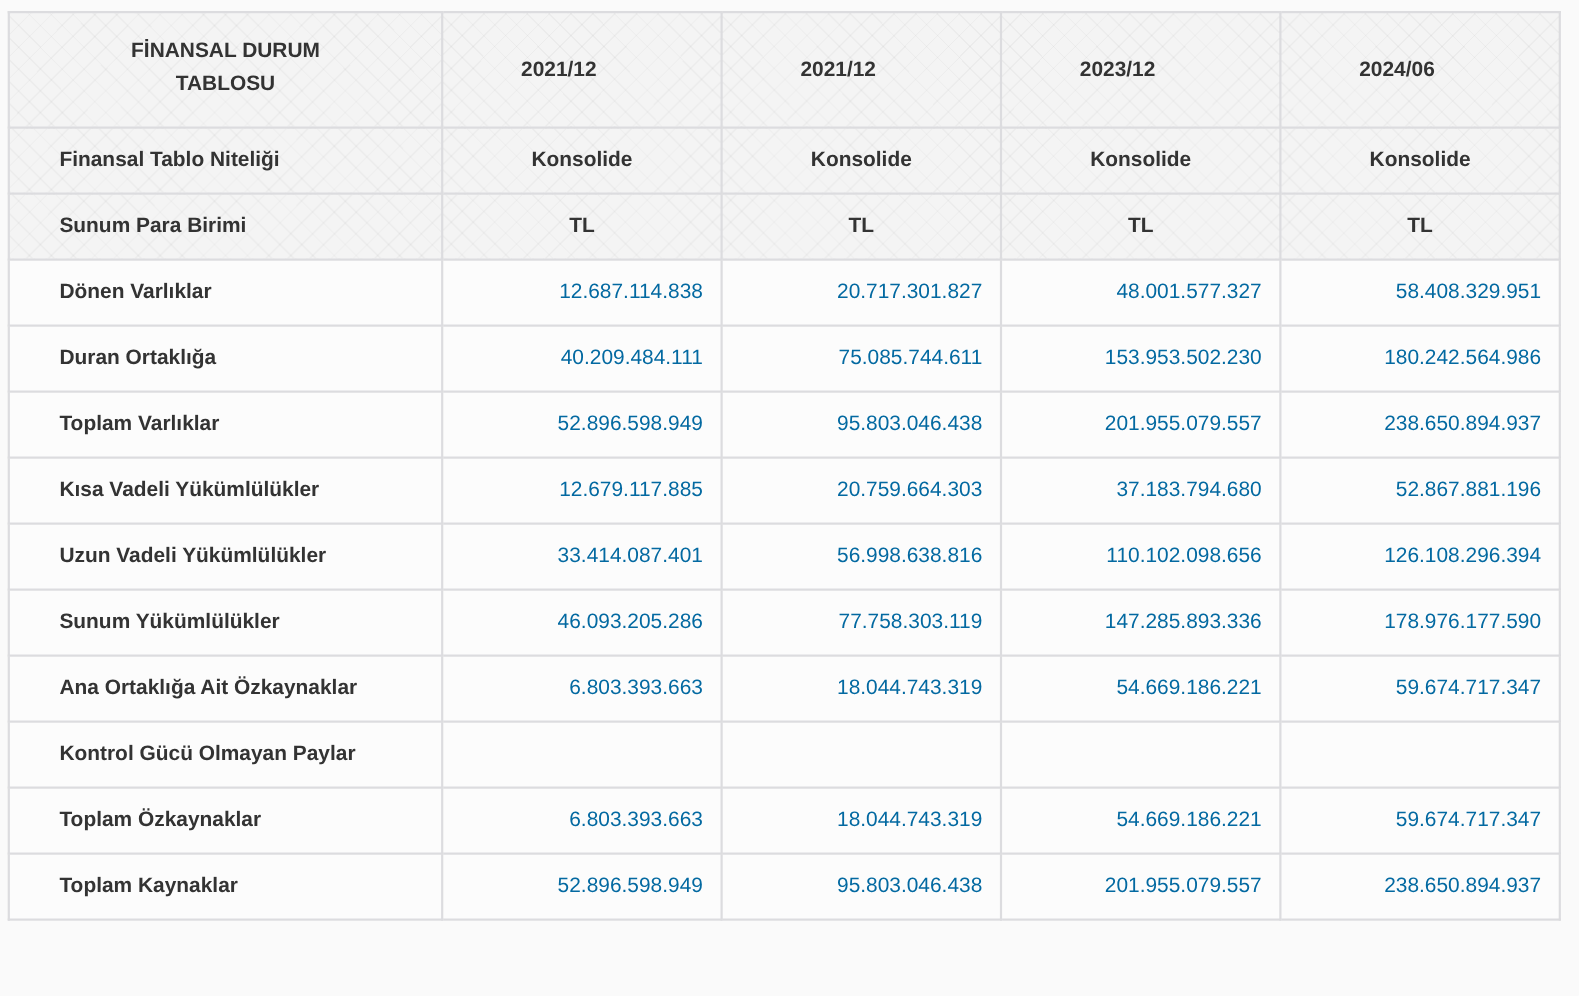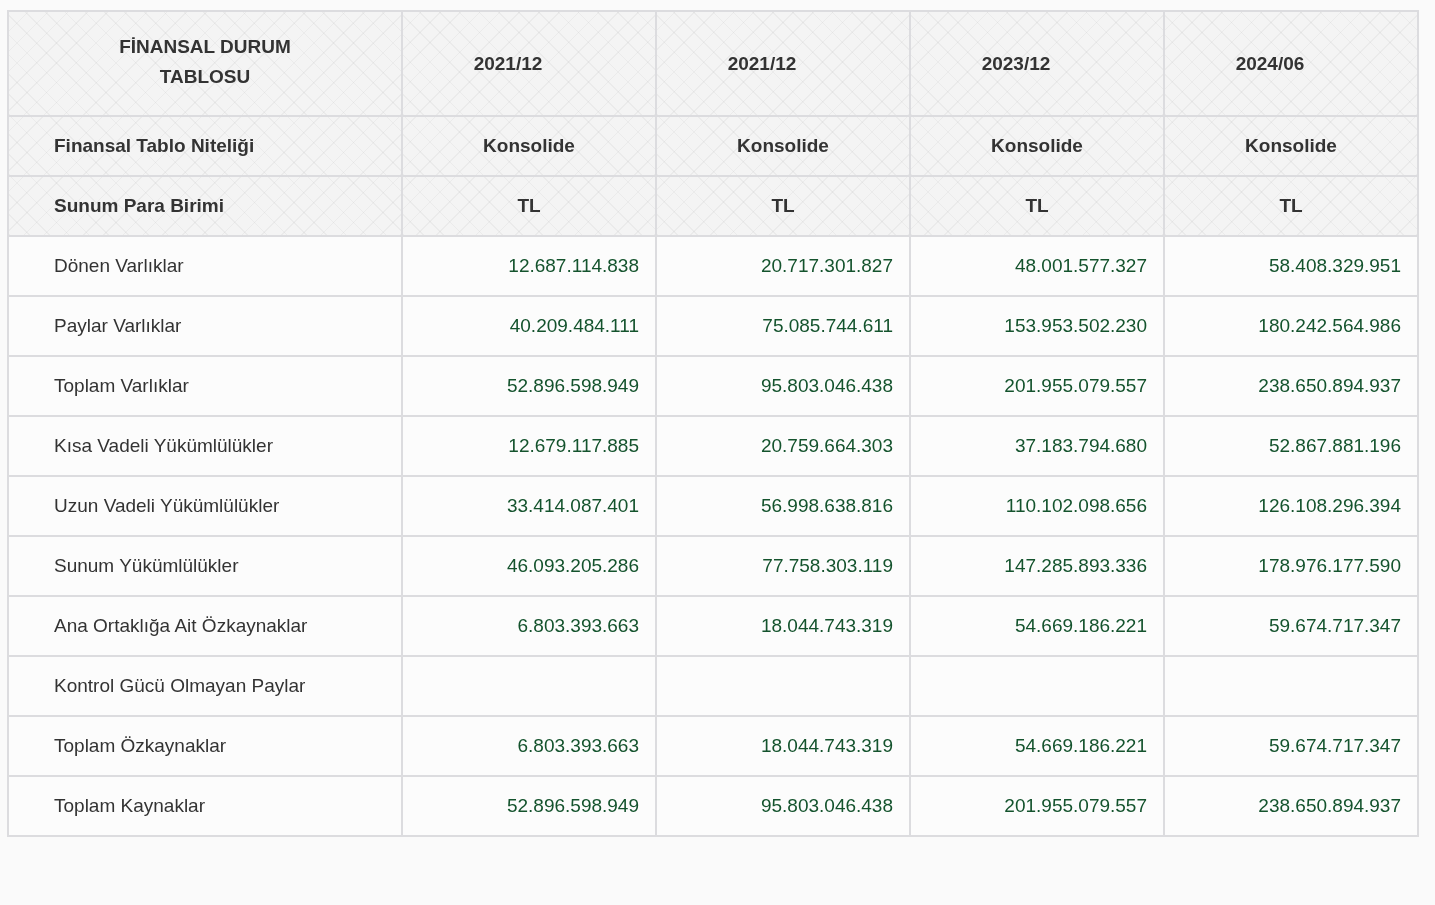--- a/index.html
+++ b/index.html
@@ -59,28 +59,28 @@
       padding-left: 45px;
       text-align: left;
     }
     .meta-val {
       text-align: center;
       padding-right: 0;
     }
     .row-label {
       padding-left: 45px;
       text-align: left;
-      font-weight: normal;
+      font-weight: bold;
       color: #333;
     }
     .num {
       text-align: right;
       padding-right: 16px;
       font-weight: normal;
-      color: #14532d;
+      color: #0369a1;
     }
   </style>
 </head>
 <body>
 
 <div class="wrap">
   <table>
     <colgroup>
       <col class="c0">
         <col class="cn">
@@ -115,21 +115,21 @@
       </tr>
 
       <tr class="data-row">
         <td class="row-label">Dönen Varlıklar</td>
         <td class="num">12.687.114.838</td>
         <td class="num">20.717.301.827</td>
         <td class="num">48.001.577.327</td>
         <td class="num">58.408.329.951</td>
       </tr>
       <tr class="data-row">
-        <td class="row-label">Paylar Varlıklar</td>
+        <td class="row-label">Duran Ortaklığa</td>
         <td class="num">40.209.484.111</td>
         <td class="num">75.085.744.611</td>
         <td class="num">153.953.502.230</td>
         <td class="num">180.242.564.986</td>
       </tr>
       <tr class="data-row">
         <td class="row-label">Toplam Varlıklar</td>
         <td class="num">52.896.598.949</td>
         <td class="num">95.803.046.438</td>
         <td class="num">201.955.079.557</td>

